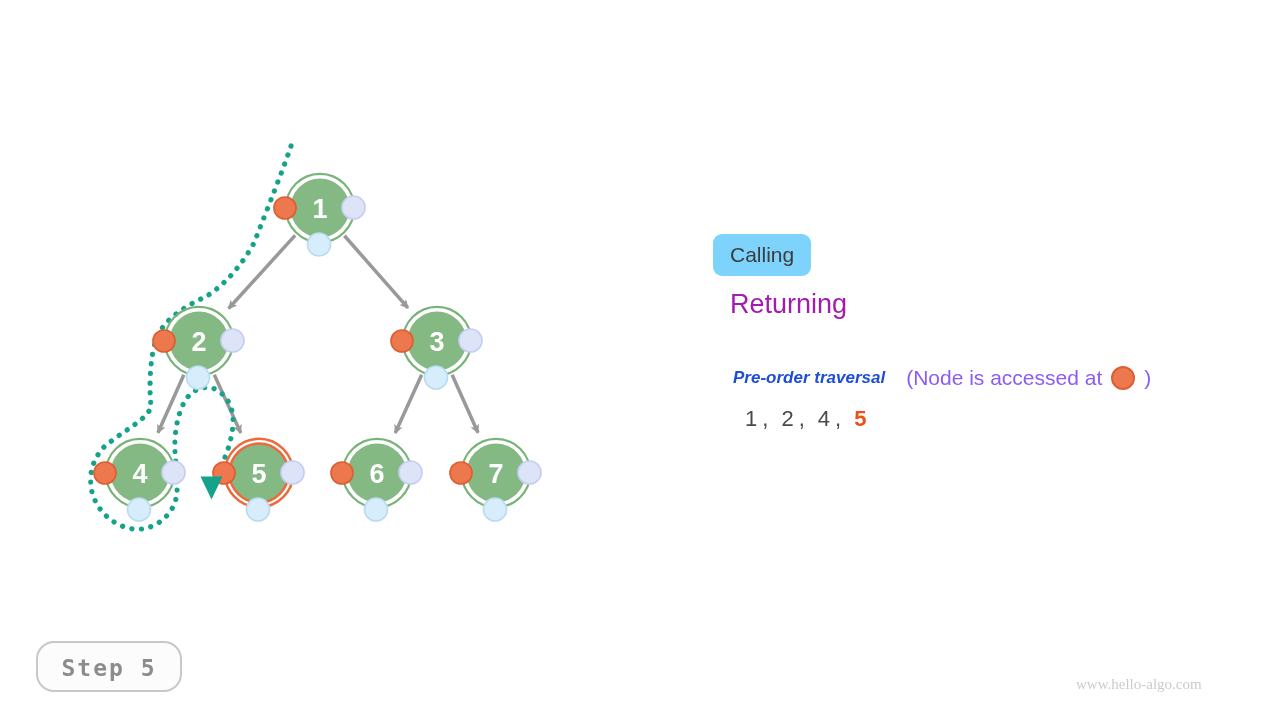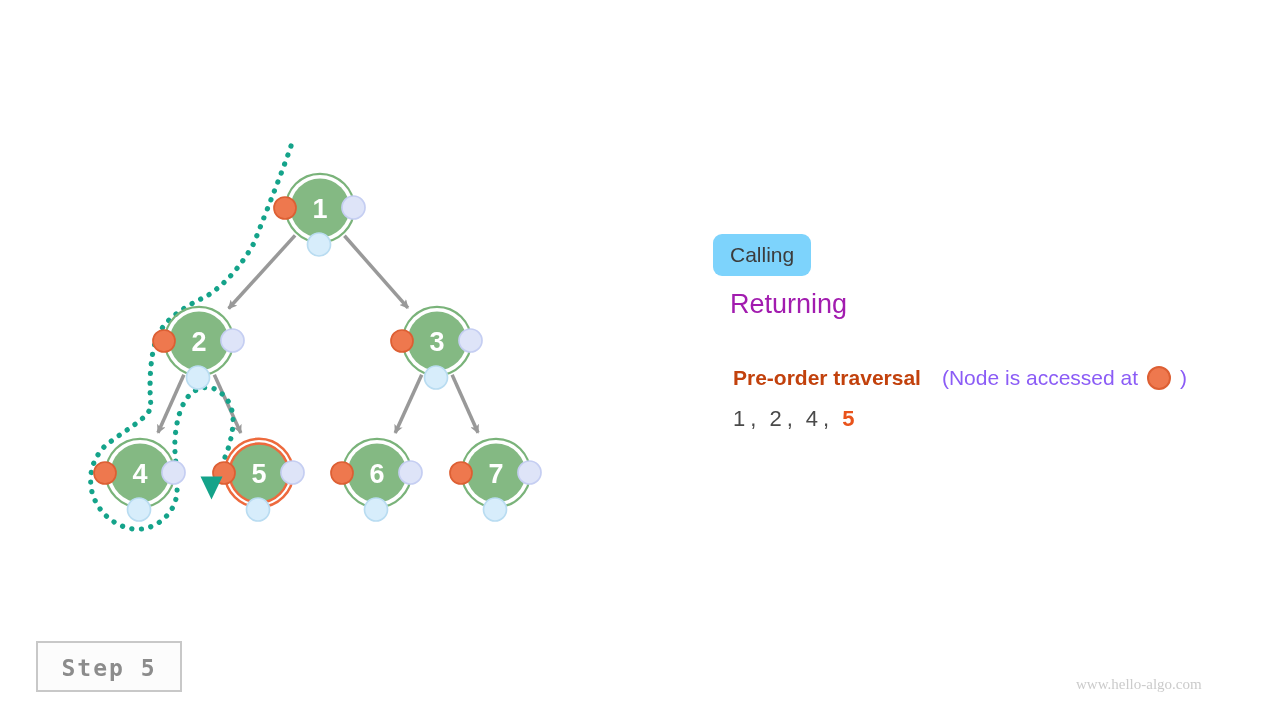--- a/index.html
+++ b/index.html
@@ -16,35 +16,35 @@
     display:inline-block;font-size:21px;color:#3c3c3c;
     background:#7dd3fc;border-radius:9px;padding:9px 17px;
   }
   .legend-plain{
     font-size:27px;color:#a21caf;margin-top:13px;margin-left:17px;
   }
 
   
   .trav{position:absolute;left:733px;top:366px;white-space:nowrap;}
   .trav-line1{display:flex;align-items:center;}
-  .trav-title{font-size:21px;font-weight:bold;color:#c2410c;}
+  .trav-title{font-size:17px;font-weight:bold;color:#1d4ed8;font-style:italic;}
   .trav-note{font-size:21px;color:#8b5cf6;margin-left:21px;display:flex;align-items:center;}
   .note-dot{
     display:inline-block;width:20px;height:20px;border-radius:50%;
     background:#ee784e;border:2px solid #dd5f33;margin:0 9px;
   }
-  .trav-seq{margin-top:16px;font-size:22px;color:#4a4a4a;}
+  .trav-seq{margin-top:16px;margin-left:12px;font-size:22px;color:#4a4a4a;}
   .trav-seq .sep{margin:0 13px 0 5px;}
   .trav-seq .current{color:#e9531b;font-weight:bold;}
 
   
   .step-btn{
     position:absolute;left:36px;top:641px;width:146px;height:51px;
     line-height:51px;text-align:center;box-sizing:border-box;
-    border:2px solid #c8c8c8;border-radius:0;background:#fcfcfc;
+    border:2px solid #c8c8c8;border-radius:18px;background:#fcfcfc;
     font-family:"DejaVu Sans Mono", monospace;font-weight:bold;
     font-size:23px;color:#8c8c8c;letter-spacing:2px;
   }
 
   
   .watermark{
     position:absolute;left:1076px;top:676px;
     font-family:Liberation Serif, serif;font-size:15px;color:#cbcbcb;
   }
 </style>

